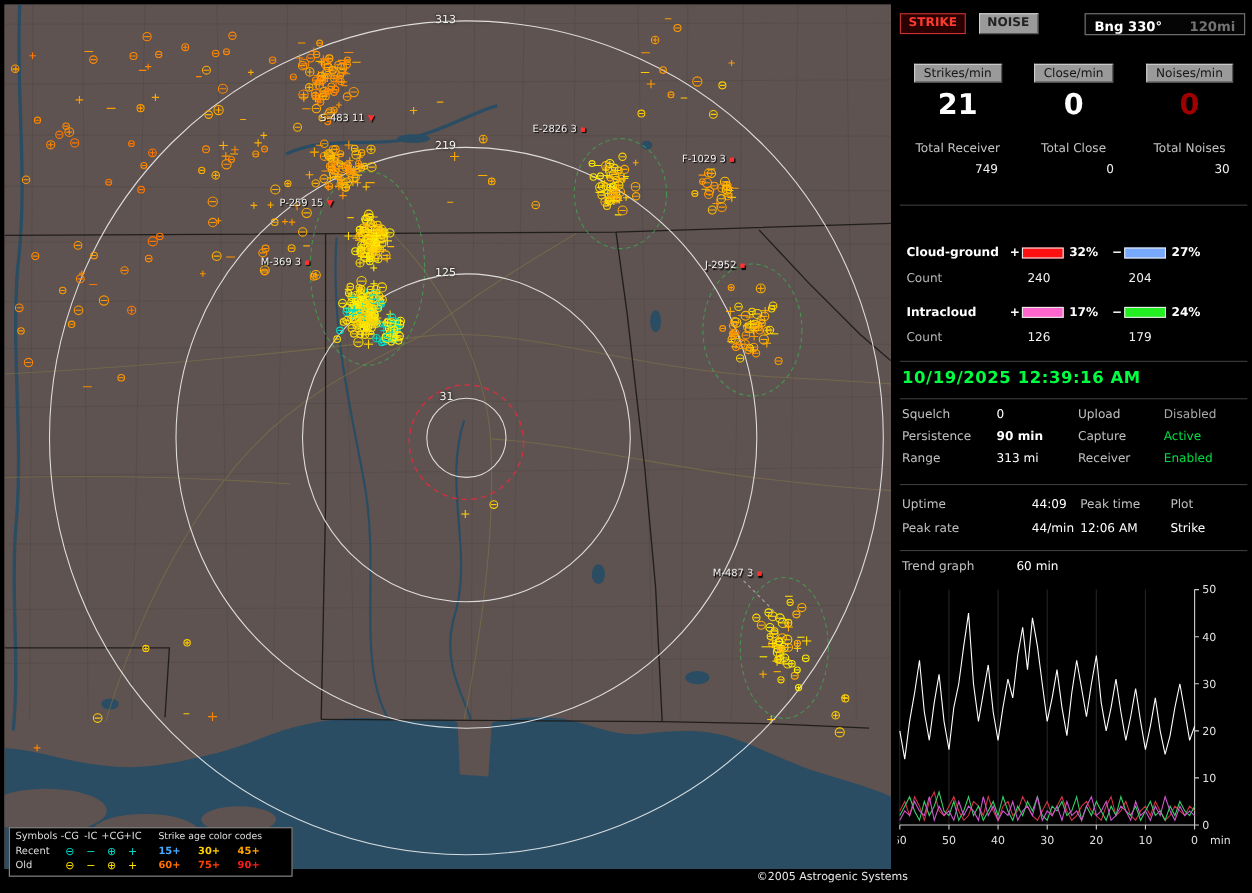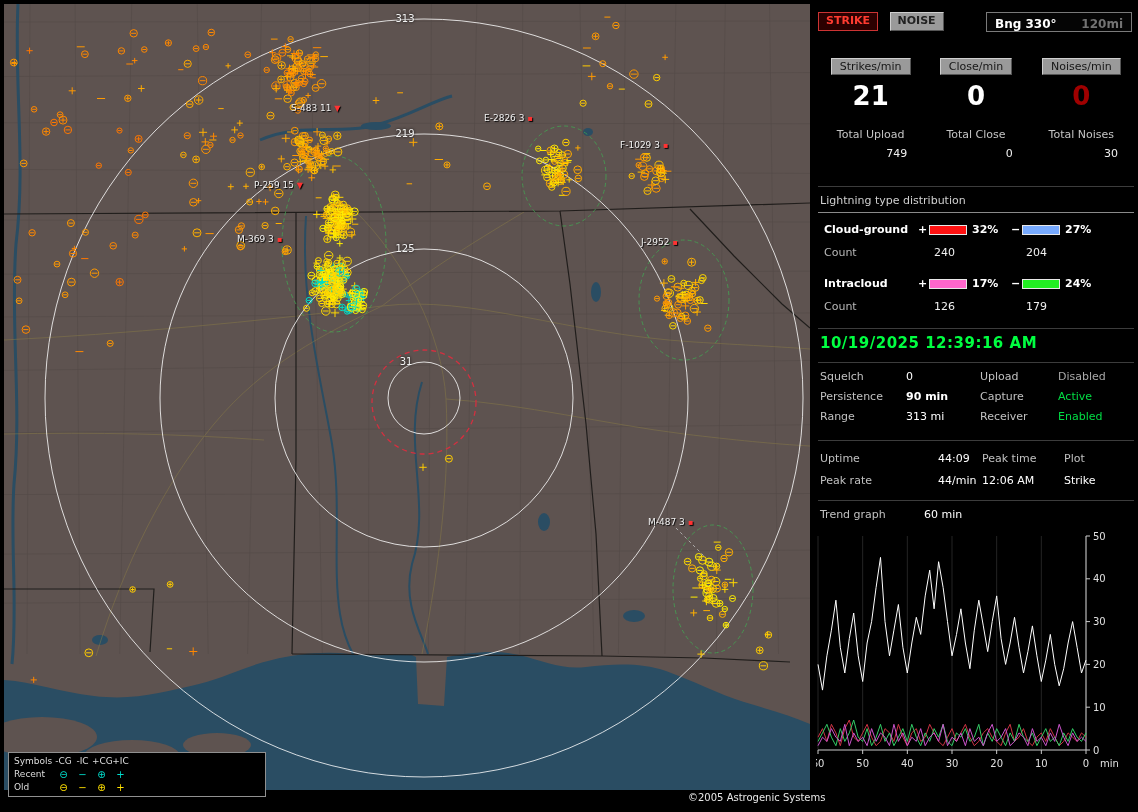--- a/index.html
+++ b/index.html
@@ -1722,20 +1722,33 @@
       <span class="lg-col lg-g" style="color: rgb(0, 221, 204);">+</span>
     </div>
     <div class="lg-row">
       <span class="lg-name">Old</span>
       <span class="lg-col lg-g" style="color: rgb(255, 224, 0);">⊖</span>
       <span class="lg-col lg-g" style="color: rgb(255, 224, 0);">−</span>
       <span class="lg-col lg-g" style="color: rgb(255, 224, 0);">⊕</span>
       <span class="lg-col lg-g" style="color: rgb(255, 224, 0);">+</span>
     </div>
   </div>
+  <div class="lg-right">
+    <div class="lg-title">Strike age color codes</div>
+    <div class="lg-row">
+      <span class="lg-age" style="color: rgb(68, 170, 255);">15+</span>
+      <span class="lg-age" style="color: rgb(255, 208, 0);">30+</span>
+      <span class="lg-age" style="color: rgb(255, 160, 0);">45+</span>
+    </div>
+    <div class="lg-row">
+      <span class="lg-age" style="color: rgb(255, 112, 0);">60+</span>
+      <span class="lg-age" style="color: rgb(255, 64, 0);">75+</span>
+      <span class="lg-age" style="color: rgb(255, 26, 26);">90+</span>
+    </div>
+  </div>
 </div>
 
 <div class="copyright">©2005 Astrogenic Systems</div>
 
 <div class="sidebar">
 
   <div class="sb-row1">
     <span class="btn strike">STRIKE</span>
     <span class="btn noise">NOISE</span>
     <div class="bearing-box">
@@ -1756,34 +1769,33 @@
       </div>
   </div>
 
   <div class="grid3 vals">
     <div style="color: rgb(255, 255, 255);">21</div>
     <div style="color: rgb(255, 255, 255);">0</div>
     <div style="color: rgb(160, 0, 0);">0</div>
   </div>
 
   <div class="grid3 tlabels">
-    <div>Total Upload</div>
+    <div>Total Receiver</div>
     <div>Total Close</div>
     <div>Total Noises</div>
   </div>
 
   <div class="grid3 tvals">
     <div>749</div>
     <div>0</div>
     <div>30</div>
   </div>
 
   <div class="divider d1"></div>
 
-  <div class="dist-title">Lightning type distribution</div>
 
   <div class="dist-row r0">
     <span class="dist-label">Cloud-ground</span>
     <span class="sign">+</span>
     <span class="bar" style="background: rgb(255, 17, 17);"></span>
     <span class="pct">32%</span>
     <span class="sign">−</span>
     <span class="bar" style="background: rgb(119, 170, 255);"></span>
     <span class="pct">27%</span>
   </div>

